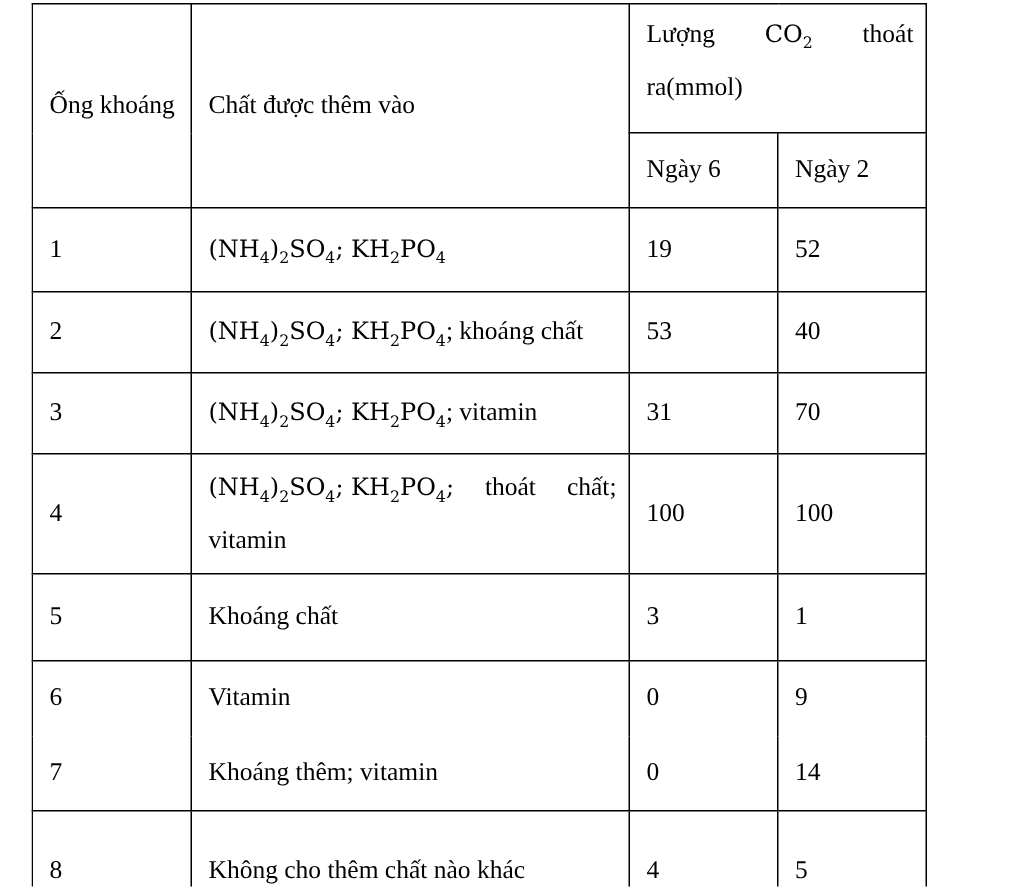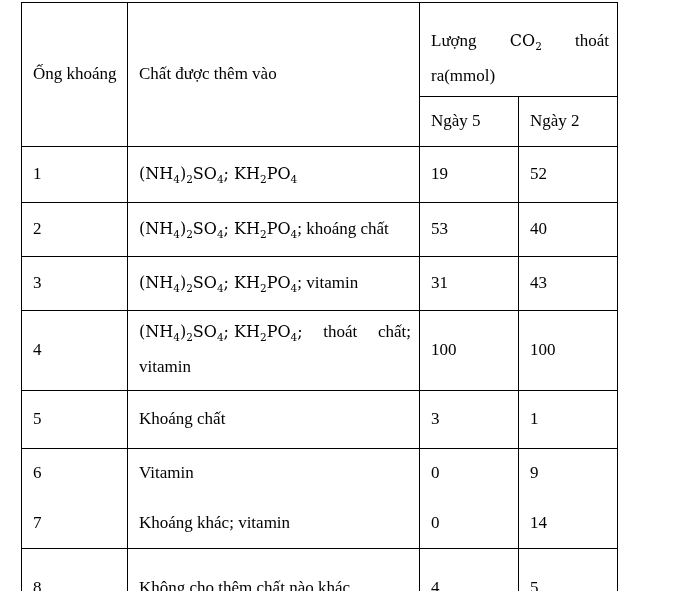--- a/index.html
+++ b/index.html
@@ -16,21 +16,21 @@
   td{
     border:1.5px solid #000;
     vertical-align:middle;
     padding:2px 8px 2px 11px;
     font-size:17px;
     line-height:2.05;
     overflow:hidden;
   }
   tr.hdr-top{height:86px;}
   tr.hdr-sub{height:50px;}
-  .co2-cell{vertical-align:top;padding-top:21px;}
+  .co2-cell{vertical-align:top;padding-top:3px;}
   .chem{font-family:"DejaVu Serif", serif;font-size:16px;}
   sub.chem-sub{font-family:"DejaVu Serif", serif;font-size:10.5px;line-height:0;}
   .jline{display:flex;justify-content:space-between;align-items:baseline;}
   tr.merge-down td{border-bottom:none;}
   tr.merge-up td{border-top:none;}
 </style>
 </head>
 <body>
 
 <div class="table-wrap">
@@ -48,42 +48,42 @@
         <td colspan="2" class="co2-cell">
           <div class="jline">
             <span>Lượng</span>
             <span class="chem"><span>CO</span><sub class="chem-sub">2</sub></span>
             <span>thoát</span>
           </div>
           <div>ra(mmol)</div>
         </td>
       </tr>
       <tr class="hdr-sub">
-        <td>Ngày 5</td>
+        <td>Ngày 6</td>
         <td>Ngày 2</td>
       </tr>
     </tbody>
     <tbody id="rows">
         <tr style="height: 56px;">
           <td>1</td>
           <td><span class="chem">(NH</span><sub class="chem-sub">4</sub><span class="chem">)</span><sub class="chem-sub">2</sub><span class="chem">SO</span><sub class="chem-sub">4</sub><span class="chem">; KH</span><sub class="chem-sub">2</sub><span class="chem">PO</span><sub class="chem-sub">4</sub></td>
           <td>19</td>
           <td>52</td>
         </tr>
         <tr style="height: 54px;">
           <td>2</td>
           <td><span class="chem">(NH</span><sub class="chem-sub">4</sub><span class="chem">)</span><sub class="chem-sub">2</sub><span class="chem">SO</span><sub class="chem-sub">4</sub><span class="chem">; KH</span><sub class="chem-sub">2</sub><span class="chem">PO</span><sub class="chem-sub">4</sub><span>; khoáng chất</span></td>
           <td>53</td>
           <td>40</td>
         </tr>
         <tr style="height: 54px;">
           <td>3</td>
           <td><span class="chem">(NH</span><sub class="chem-sub">4</sub><span class="chem">)</span><sub class="chem-sub">2</sub><span class="chem">SO</span><sub class="chem-sub">4</sub><span class="chem">; KH</span><sub class="chem-sub">2</sub><span class="chem">PO</span><sub class="chem-sub">4</sub><span>; vitamin</span></td>
           <td>31</td>
-          <td>43</td>
+          <td>70</td>
         </tr>
         <tr style="height: 80px;">
           <td>4</td>
           <td>
             <div class="jline">
               <span><span class="chem">(NH</span><sub class="chem-sub">4</sub><span class="chem">)</span><sub class="chem-sub">2</sub><span class="chem">SO</span><sub class="chem-sub">4</sub><span class="chem">; KH</span><sub class="chem-sub">2</sub><span class="chem">PO</span><sub class="chem-sub">4</sub><span class="chem">;</span></span>
               <span><span>thoát</span></span>
               <span><span>chất;</span></span>
             </div>
             <div>vitamin</div>
@@ -98,21 +98,21 @@
           <td>1</td>
         </tr>
         <tr class="merge-down" style="height: 50px;">
           <td>6</td>
           <td><span>Vitamin</span></td>
           <td>0</td>
           <td>9</td>
         </tr>
         <tr class="merge-up" style="height: 50px;">
           <td>7</td>
-          <td><span>Khoáng khác; vitamin</span></td>
+          <td><span>Khoáng thêm; vitamin</span></td>
           <td>0</td>
           <td>14</td>
         </tr>
         <tr style="height: 80px;">
           <td>8</td>
           <td><span>Không cho thêm chất nào khác</span></td>
           <td>4</td>
           <td>5</td>
         </tr>
       </tbody>

